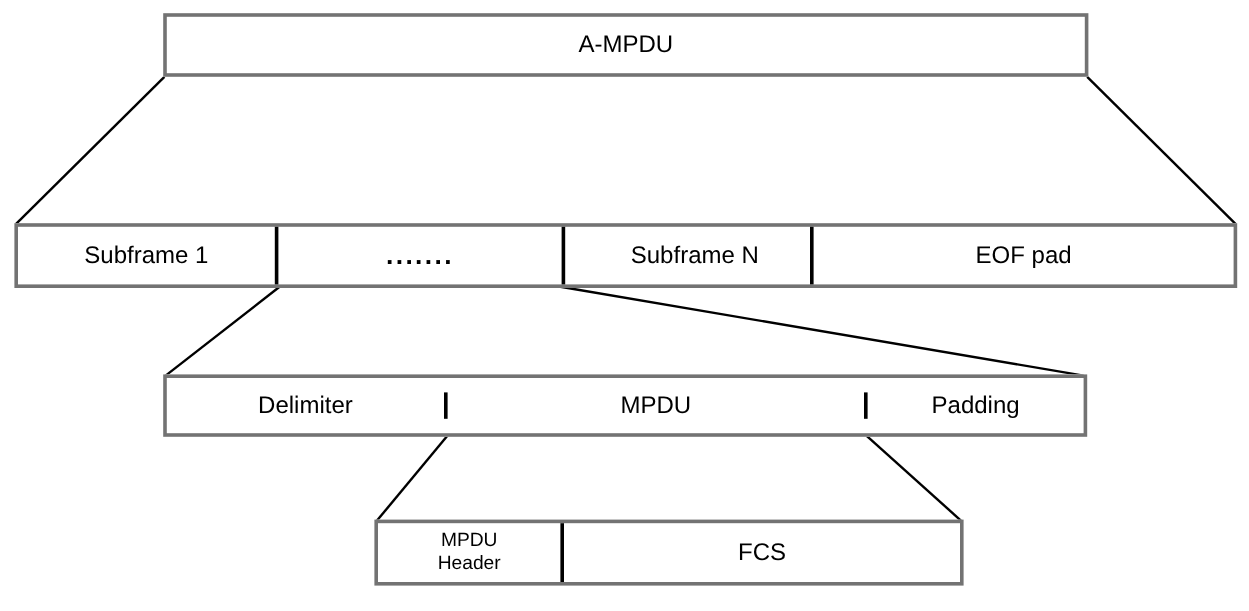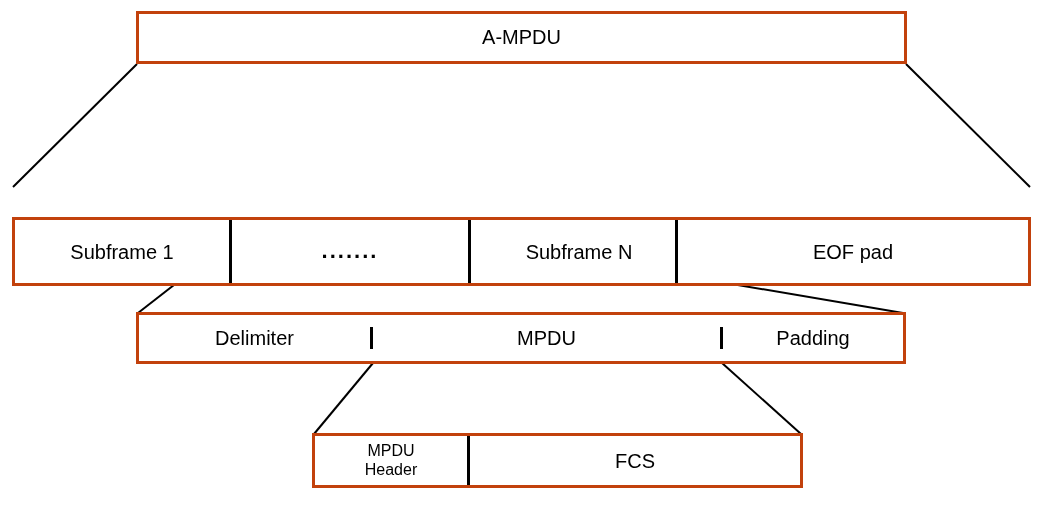--- a/index.html
+++ b/index.html
@@ -14,21 +14,21 @@
     overflow: hidden;
   }
   .connector-layer {
     position: absolute;
     left: 0; top: 0;
     width: 1041px; height: 509px;
     pointer-events: none;
   }
   .box {
     position: absolute;
-    border: 3px solid #c2410c;
+    border: 3px solid #737373;
     background: #ffffff;
     display: flex;
     align-items: stretch;
   }
   .box.single {
     align-items: center;
     justify-content: center;
   }
   .cell {
     display: flex;
@@ -38,21 +38,21 @@
     border-right: 3px solid #000000;
     font-size: 20px;
     line-height: 1.1;
     white-space: pre-line;
   }
   .cell:last-child { border-right: none; }
   .label { font-size: 20px; }
   
   .ampdu-box   { left: 136px; top: 11px;  width: 771px; height: 53px; }
   
-  .subframes-box { left: 12px; top: 186px; width: 1019px; height: 69px; margin-top: 31px; }
+  .subframes-box { left: 12px; top: 186px; width: 1019px; height: 54px; }
   .sf-1 { width: 217px; }
   .sf-2 { width: 234px; }
   .sf-dots { width: 239px; font-weight: 700; font-size: 22px; letter-spacing: 2px; }
   .sf-n { width: 207px; padding-left: 12px; }
   .sf-eof { flex: 1; }
   
   .subframe-detail-box { left: 136px; top: 312px; width: 770px; height: 52px; align-items: center; }
   .sd-delimiter { width: 234px; }
   .sd-mpdu { width: 350px; }
   .sd-padding { flex: 1; }

